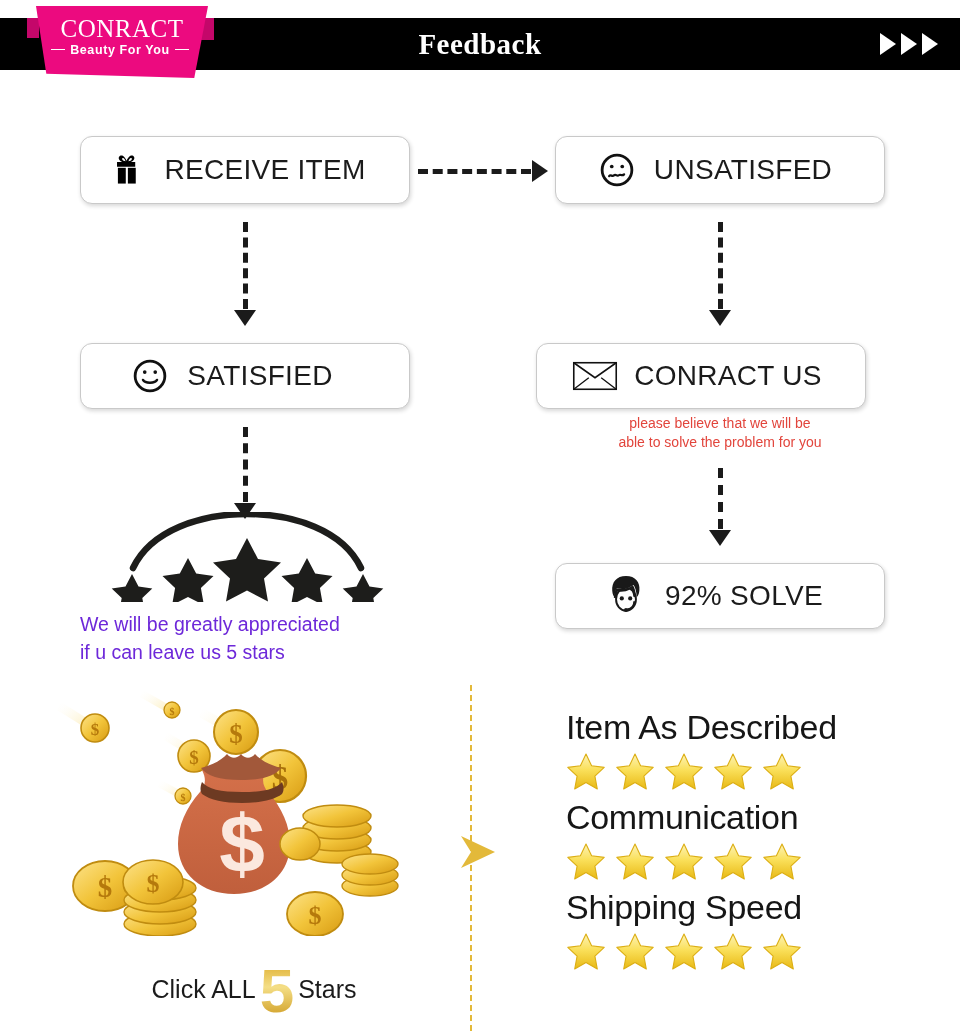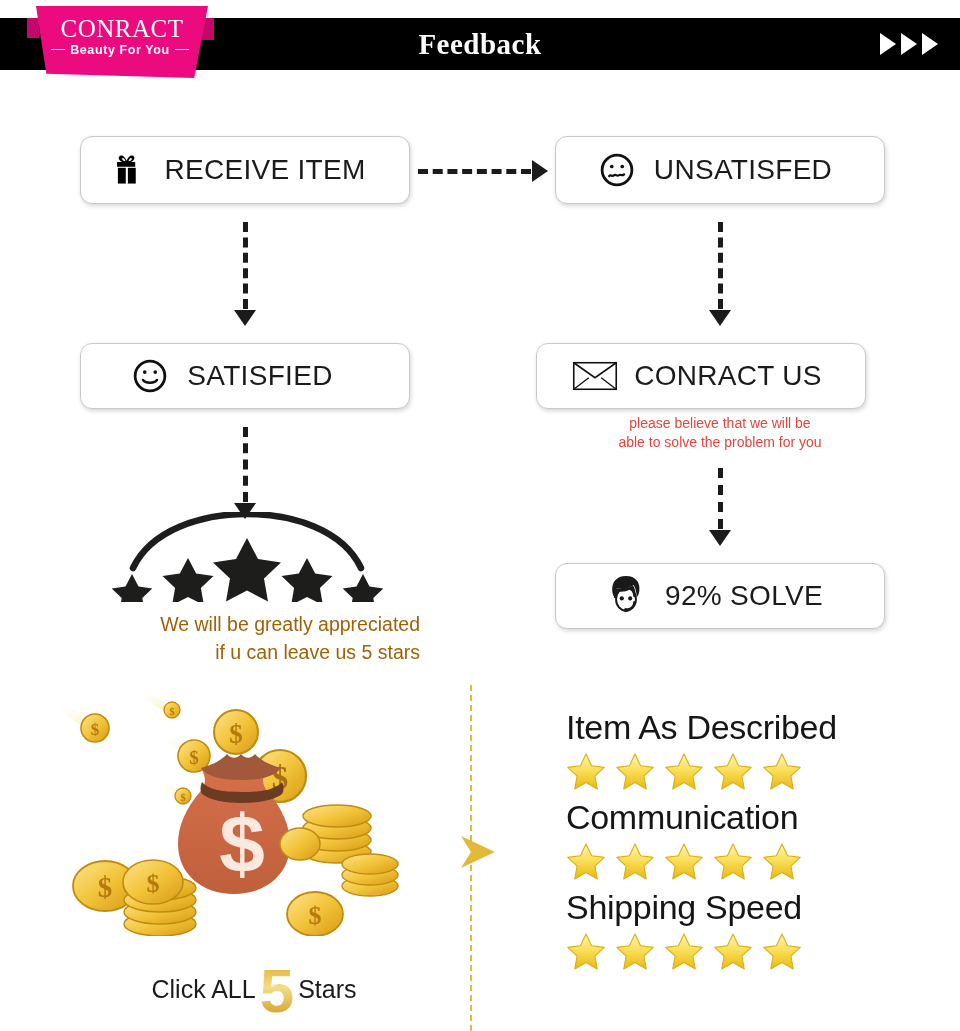--- a/index.html
+++ b/index.html
@@ -195,24 +195,24 @@
   
   .stars-arc {
     position: absolute;
     left: 105px; top: 512px;
     width: 285px; height: 90px;
   }
   .appreciate-text {
     position: absolute;
     left: 80px; top: 610px;
     width: 340px;
-    color: #a16207;
+    color: #6d28d9;
     font-size: 19.5px;
     line-height: 28px;
-    text-align: right;
+    text-align: left;
   }
 
   
   .divider {
     position: absolute;
     left: 470px; top: 685px;
     width: 0; height: 346px;
     border-left: 2px dashed #e3b93a;
   }
   .divider-arrow {

